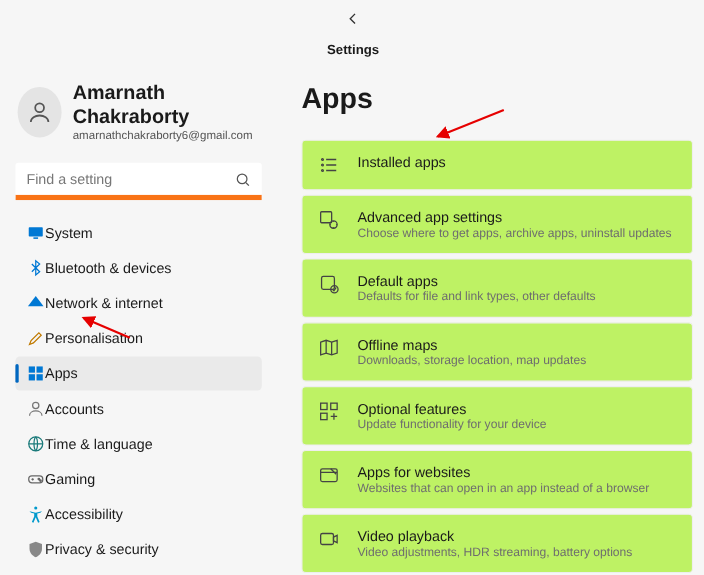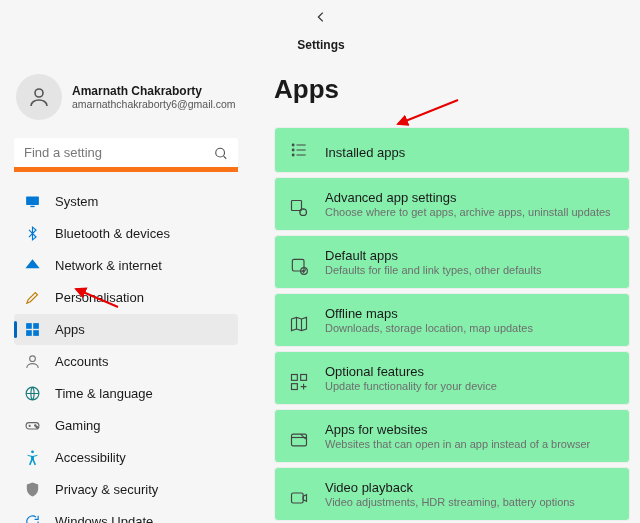--- a/index.html
+++ b/index.html
@@ -35,21 +35,21 @@
     gap: 10px;
     padding: 6px 2px 14px 2px;
   }
   .avatar {
     width: 46px; height: 46px;
     border-radius: 50%;
     background: #e4e4e4;
     display: flex; align-items: center; justify-content: center;
   }
   .avatar svg { width: 24px; height: 24px; color: #555; }
-  .profile-name { font-size: 12px; font-weight: 600; line-height: 1.2; }
+  .profile-name { font-size: 18px; font-weight: 600; line-height: 1.2; }
   .profile-email { font-size: 10.5px; color: #555; line-height: 1.2; }
   .search {
     position: relative;
     margin: 4px 0 14px 0;
   }
   .search input {
     width: 100%;
     padding: 7px 30px 7px 10px;
     border: none;
     border-bottom: 5px solid #f97316;
@@ -62,21 +62,20 @@
   .search input::placeholder { color: #777; }
   .search-btn {
     position: absolute; right: 6px; top: 50%; transform: translateY(-50%);
     border: none; background: none; cursor: pointer; padding: 4px;
     color: #555;
   }
   .nav { list-style: none; }
   .nav li {
     display: flex;
     align-items: center;
-    gap: 14px;
     padding: 7px 10px;
     border-radius: 4px;
     cursor: pointer;
     position: relative;
     margin-bottom: 1px;
   }
   .nav li.active {
     background: #eaeaea;
   }
   .nav li.active::before {
@@ -90,26 +89,26 @@
   .nav .nicon { width: 17px; height: 17px; display:flex; align-items:center; justify-content:center; }
   .nav .nlabel { font-size: 13px; }
   .main {
     flex: 1;
     padding: 18px 10px 0 26px;
     overflow: hidden;
   }
   .page-title { font-size: 26px; font-weight: 600; margin-bottom: 22px; }
   .cards { display: flex; flex-direction: column; gap: 4px; }
   .card {
-    background: #86efac;
+    background: #bef264;
     border: 1px solid #eee;
     border-radius: 4px;
     padding: 12px 14px;
     display: flex;
-    align-items: flex-end;
+    align-items: flex-start;
     gap: 16px;
     cursor: pointer;
   }
   .card .cicon { width: 20px; height: 20px; color: #444; display:flex;align-items:center;justify-content:center; flex-shrink:0;}
   .card-title { font-size: 13px; font-weight: 400; }
   .card-sub { font-size: 11px; color: #6e6e6e; margin-top: 1px; }
   .arrow {
     position: absolute;
     pointer-events: none;
   }

